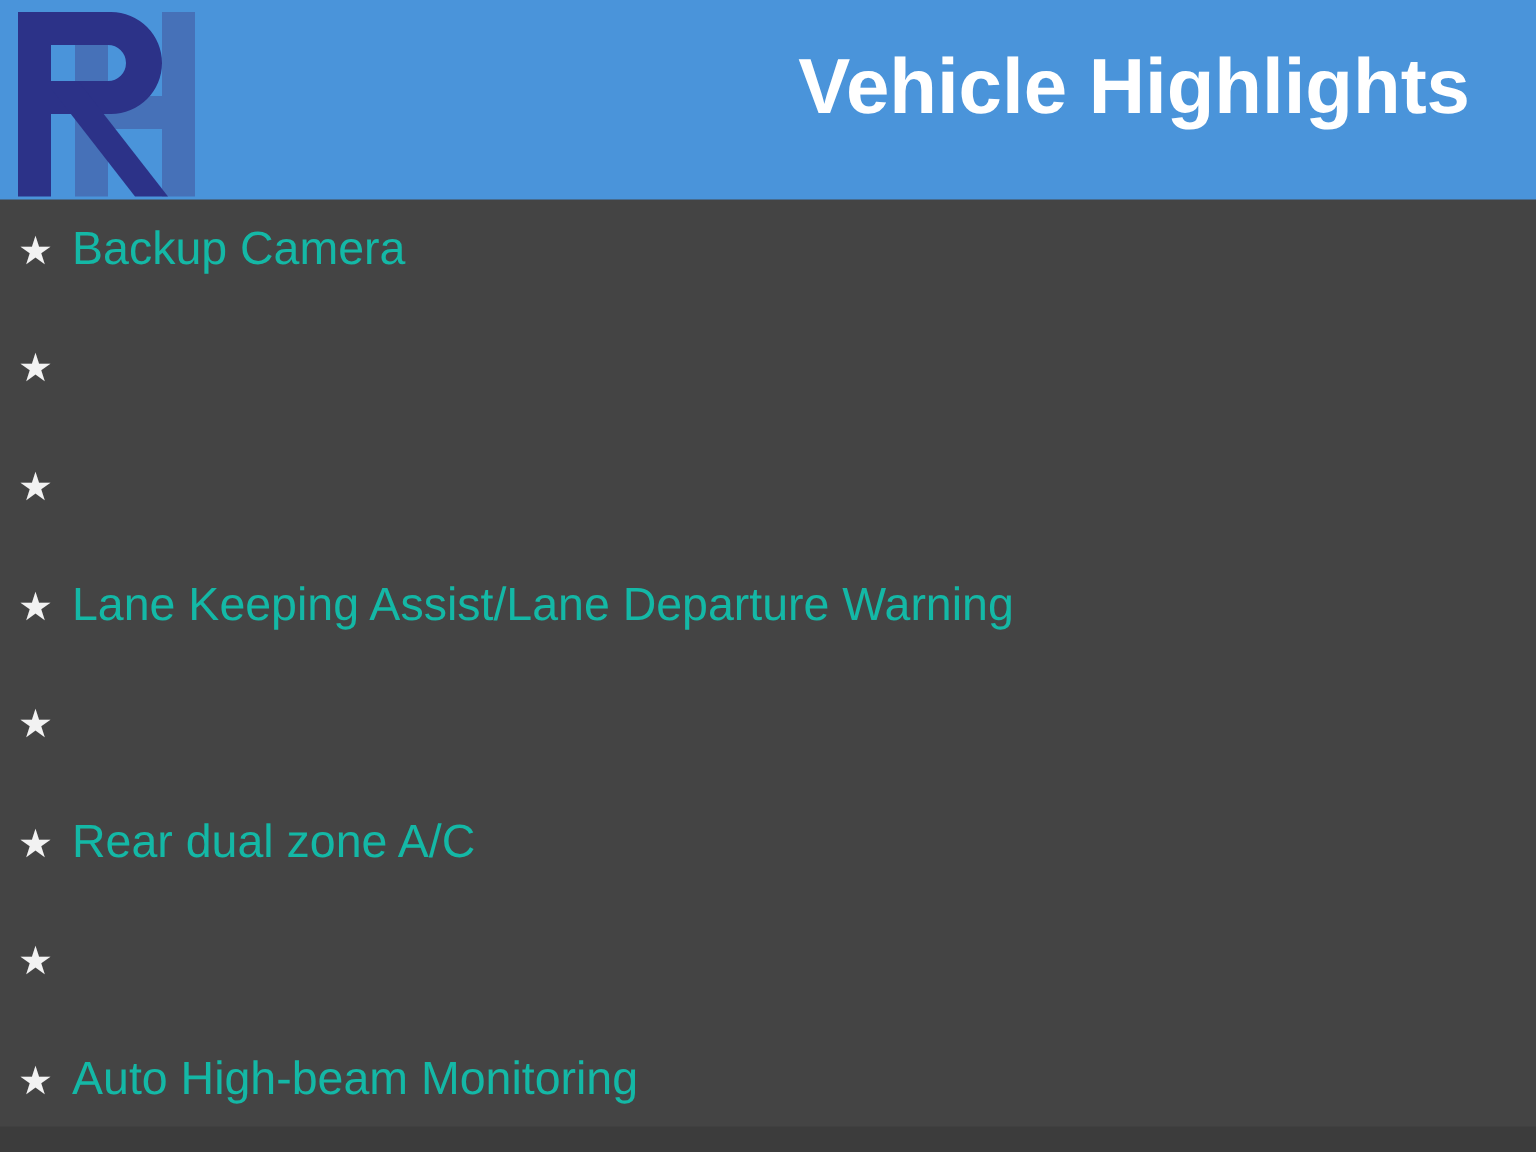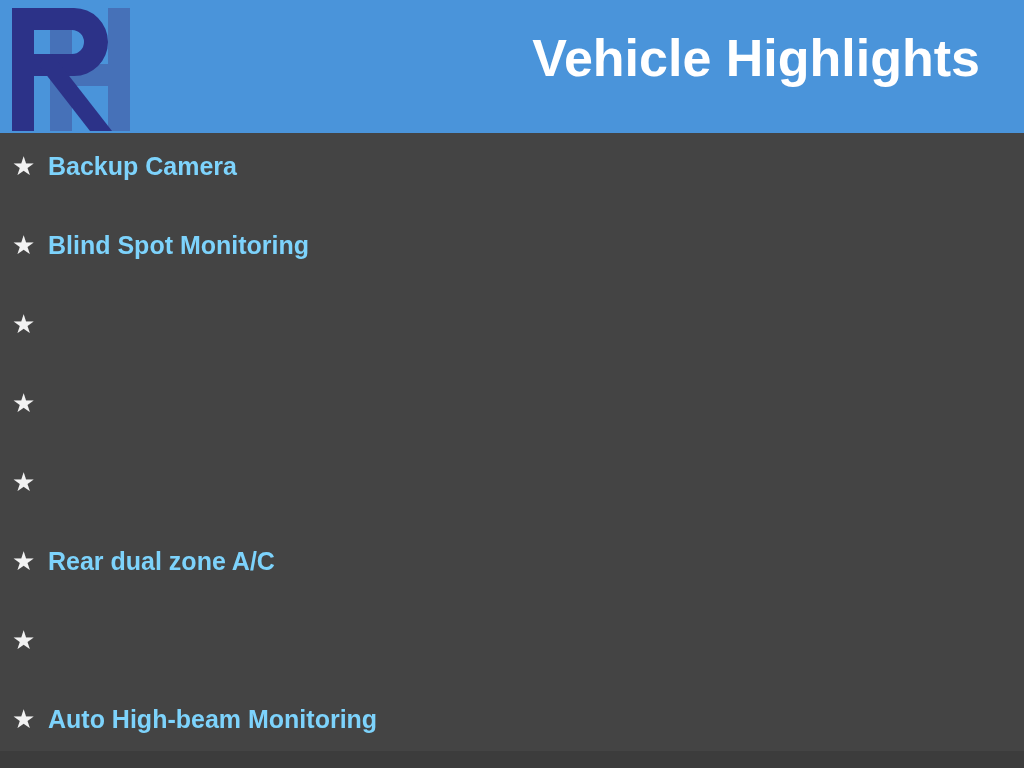--- a/index.html
+++ b/index.html
@@ -73,25 +73,24 @@
   .bullet-star {
     flex: 0 0 auto;
     width: 36px;
     color: #f2f2f2;
     font-size: 26px;
     line-height: 34px;
     text-align: left;
   }
   .feature-label {
     flex: 0 1 auto;
-    color: #7dd3fc;
-    font-size: 25px;
+    color: #14b8a6;
+    font-size: 31px;
     line-height: 34px;
     white-space: nowrap;
-    font-weight: bold;
   }
 </style>
 </head>
 <body>
 
 <div id="slide">
 
   <div id="header">
 
     <div id="brand-logo">
@@ -122,29 +121,29 @@
 
   <ul id="feature-list">
 
     <li class="feature-item">
       <span class="bullet-star">★</span>
       <span class="feature-label">Backup Camera</span>
     </li>
 
     <li class="feature-item">
       <span class="bullet-star">★</span>
-      <span class="feature-label">Blind Spot Monitoring</span>
     </li>
 
     <li class="feature-item">
       <span class="bullet-star">★</span>
     </li>
 
     <li class="feature-item">
       <span class="bullet-star">★</span>
+      <span class="feature-label">Lane Keeping Assist/Lane Departure Warning</span>
     </li>
 
     <li class="feature-item">
       <span class="bullet-star">★</span>
     </li>
 
     <li class="feature-item">
       <span class="bullet-star">★</span>
       <span class="feature-label">Rear dual zone A/C</span>
     </li>

